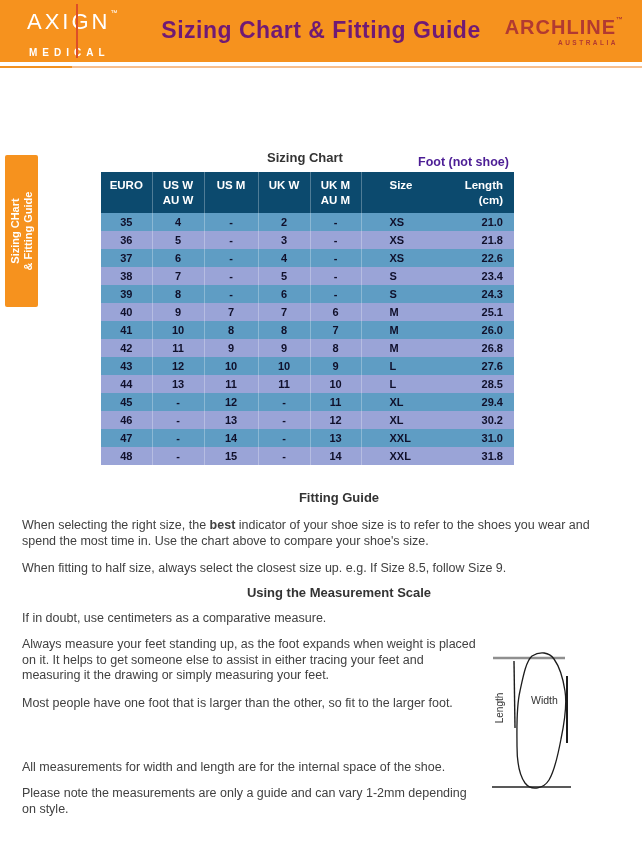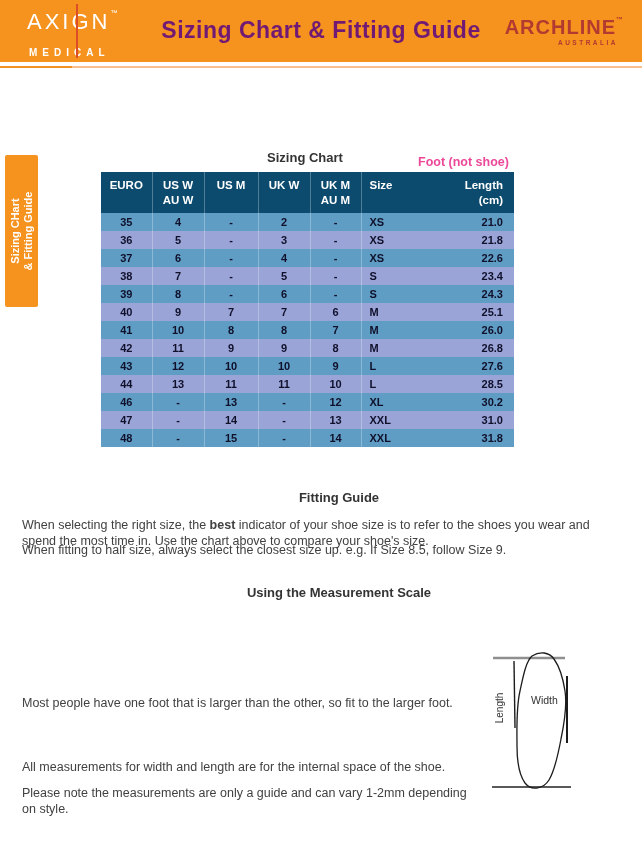--- a/index.html
+++ b/index.html
@@ -23,32 +23,32 @@
   .header-rule .accent{position:absolute;left:0;top:0;width:72px;height:2px;background:#F29222;}
 
   
   .side-tab{position:absolute;left:5px;top:155px;width:33px;height:152px;background:#F6921E;border-radius:2px;}
   .side-tab .rot{position:absolute;left:50%;top:50%;transform:translate(-50%,-50%) rotate(-90deg);
         white-space:nowrap;color:#fff;font-weight:bold;font-size:11px;line-height:13px;text-align:center;}
 
   
   .sizing-title{position:absolute;left:0;top:150px;width:610px;text-align:center;
         font-size:13px;font-weight:bold;color:#333;}
-  .foot-note{position:absolute;left:418px;top:155px;font-size:12.5px;font-weight:bold;color:#ec4899;text-align:right;}
+  .foot-note{position:absolute;left:418px;top:155px;font-size:12.5px;font-weight:bold;color:#4c1d95;text-align:right;}
 
   
   .size-table{position:absolute;left:101px;top:172px;width:413px;border-collapse:collapse;table-layout:fixed;}
   .size-table th{background:#0c4a6e;color:#fff;font-size:11.5px;font-weight:bold;
         vertical-align:top;padding:6px 0 5px 0;line-height:15px;text-align:center;}
   .size-table th div{min-height:15px;}
   .size-table td{height:18px;line-height:18px;font-size:11px;font-weight:bold;
         color:#10102B;text-align:center;padding:0;}
   .size-table tbody tr:nth-child(odd) td{background:#5F9DC4;}
   .size-table tbody tr:nth-child(even) td{background:#9AA4D7;}
-  .size-table th:nth-child(6),.size-table td:nth-child(6){text-align:left;padding-left:8px;}
+  .size-table th:nth-child(6),.size-table td:nth-child(6){text-align:left;padding-left:28px;}
   .size-table th:nth-child(7),.size-table td:nth-child(7){text-align:right;padding-right:11px;}
   .size-table th:nth-child(n+2):nth-child(-n+6),
   .size-table td:nth-child(n+2):nth-child(-n+6){border-left:1px solid rgba(255,255,255,0.28);}
 
   
   .h-center{position:absolute;left:0;width:614px;text-align:center;font-size:13px;font-weight:bold;color:#333;padding-left:32px;}
   .para{position:absolute;left:22px;font-size:12.5px;line-height:15.5px;color:#414141;}
 
   
   .foot-svg{position:absolute;left:487px;top:646px;}
@@ -211,20 +211,29 @@
         <tr>
           <td>44</td>
           <td>13</td>
           <td>11</td>
           <td>11</td>
           <td>10</td>
           <td>L</td>
           <td>28.5</td>
         </tr>
         <tr>
+          <td>45</td>
+          <td>-</td>
+          <td>12</td>
+          <td>-</td>
+          <td>11</td>
+          <td>XL</td>
+          <td>29.4</td>
+        </tr>
+        <tr>
           <td>46</td>
           <td>-</td>
           <td>13</td>
           <td>-</td>
           <td>12</td>
           <td>XL</td>
           <td>30.2</td>
         </tr>
         <tr>
           <td>47</td>
@@ -242,23 +251,25 @@
           <td>-</td>
           <td>14</td>
           <td>XXL</td>
           <td>31.8</td>
         </tr>
       </tbody>
   </table>
 
   <div class="h-center" style="top:490px">Fitting Guide</div>
   <div class="para" style="top:518px;width:600px"><span>When selecting the right size, the </span><b>best</b><span> indicator of your shoe size is to refer to the shoes you wear and spend the most time in. Use the chart above to compare your shoe's size.</span></div>
-  <div class="para" style="top:543px;width:600px">When fitting to half size, always select the closest size up. e.g. If Size 8.5, follow Size 9.</div>
+  <div class="para" style="top:561px;width:600px">When fitting to half size, always select the closest size up. e.g. If Size 8.5, follow Size 9.</div>
 
   <div class="h-center" style="top:585px">Using the Measurement Scale</div>
+  <div class="para" style="top:611px;width:600px">If in doubt, use centimeters as a comparative measure.</div>
+  <div class="para" style="top:637px;width:462px">Always measure your feet standing up, as the foot expands when weight is placed on it. It helps to get someone else to assist in either tracing your feet and measuring it the drawing or simply measuring your feet.</div>
   <div class="para" style="top:760px;width:462px">All measurements for width and length are for the internal space of the shoe.</div>
   <div class="para" style="top:696px;width:462px">Most people have one foot that is larger than the other, so fit to the larger foot.</div>
   <div class="para" style="top:786px;width:452px">Please note the measurements are only a guide and can vary 1-2mm depending on style.</div>
 
   <svg class="foot-svg" width="95" height="148" viewBox="0 0 95 148">
     <line x1="6" y1="12" x2="78" y2="12" stroke="#8f8f8f" stroke-width="2.6"></line>
     <line x1="5" y1="141" x2="84" y2="141" stroke="#222" stroke-width="1.4"></line>
     <path d="M45,10 C53,5 62,6 67,13 C72,20 76,32 78,45 C80,58 78,74 74,93
              C71,109 68,124 62,134 C57,142 45,146 38,137 C33,130 30,116 30,100
              C30,84 29,62 33,45 C36,31 39,15 45,10 Z" fill="none" stroke="#1c1c1c" stroke-width="1.3"></path>

